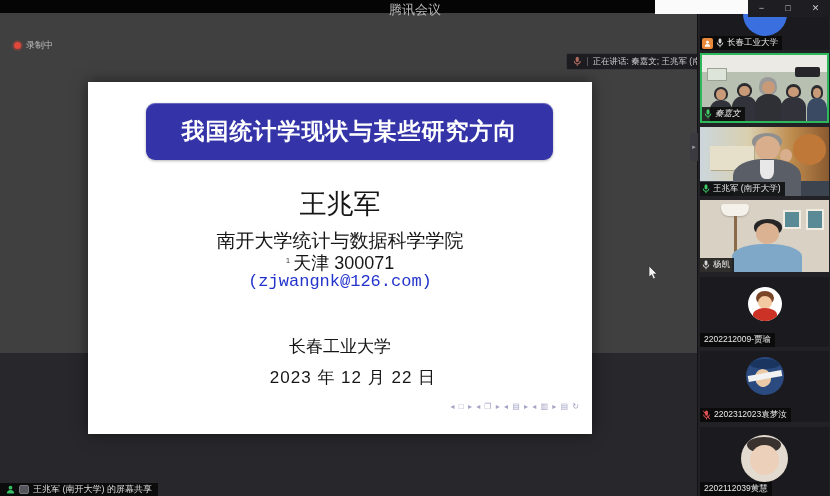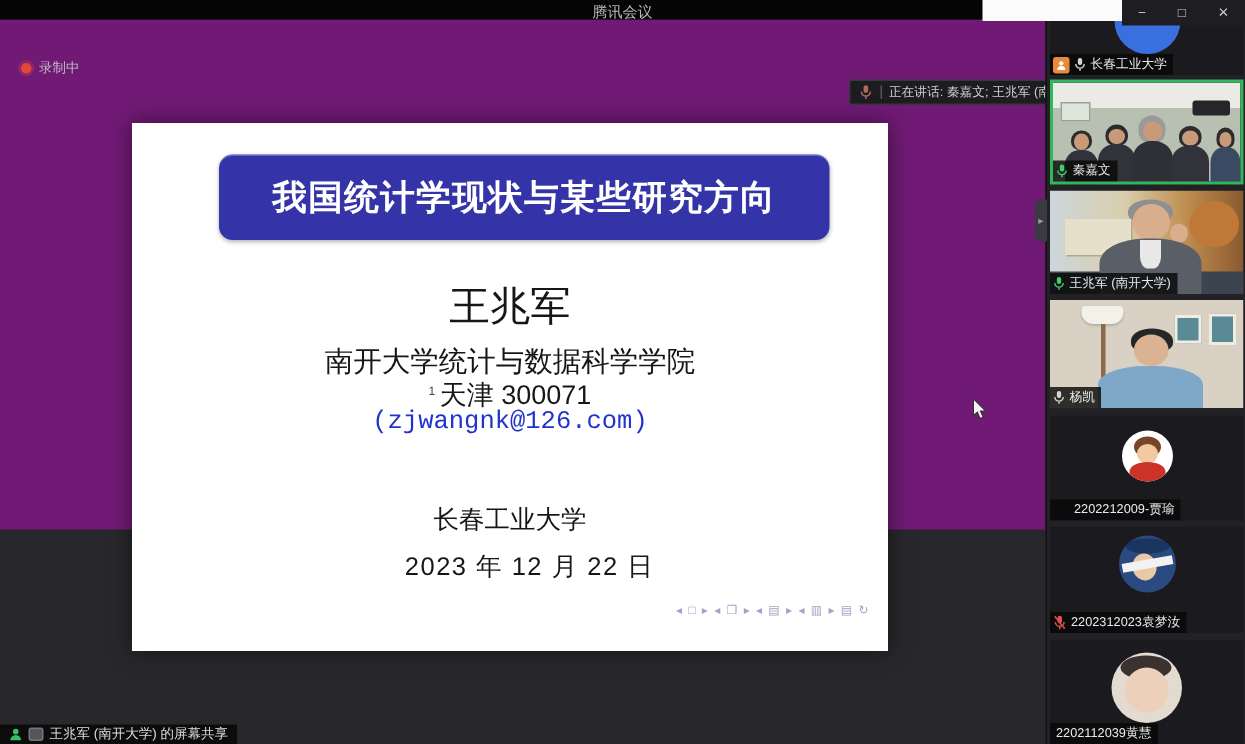--- a/index.html
+++ b/index.html
@@ -1,27 +1,27 @@
 <!DOCTYPE html>
 <html><head>
 <meta charset="utf-8">
 <style>
   html,body{margin:0;padding:0;background:#000;}
   *{box-sizing:border-box;font-family:"Liberation Sans",sans-serif;}
   #app{position:relative;width:830px;height:496px;background:#28282c;overflow:hidden;}
 
   
   .titlebar{position:absolute;left:0;top:0;width:830px;height:13px;background:#050505;z-index:30;}
-  .titlebar .win-title{position:absolute;left:0;right:0;top:1px;text-align:center;font-size:10px;color:#b9b9b9;}
+  .titlebar .win-title{position:absolute;left:0;right:0;top:1px;text-align:center;font-size:13px;color:#b9b9b9;}
   .white-frag{position:absolute;left:655px;top:0;width:93px;height:14px;background:#fbfbfb;z-index:31;}
   .ctrlbar{position:absolute;left:748px;top:0;width:82px;height:17px;background:#1e1e22;z-index:32;display:flex;align-items:center;justify-content:space-around;color:#c9c9c9;font-size:9px;}
   .ctrlbar span{cursor:default;line-height:1;}
 
   
-  .main{position:absolute;left:0;top:13px;width:697px;height:340px;background:#701a75;}
+  .main{position:absolute;left:0;top:13px;width:697px;height:340px;background:#404040;}
   .rec{position:absolute;left:14px;top:26px;display:flex;align-items:center;gap:5px;}
   .rec .dot{width:7px;height:7px;border-radius:50%;background:#e2483a;box-shadow:0 0 0 2px rgba(226,72,58,.25);}
   .rec .txt{font-size:9px;color:#bdbdbd;}
   .speak-pill{position:absolute;left:566px;top:40px;width:140px;height:17px;background:#1d1d21;border:1px solid #38383c;border-radius:2px;display:flex;align-items:center;padding:0 6px;gap:5px;overflow:hidden;}
   .speak-pill .divider{width:1px;height:9px;background:#55555a;flex:none;}
   .speak-pill .txt{font-size:8.5px;color:#cfcfcf;white-space:nowrap;overflow:hidden;}
 
   
   .slide{position:absolute;left:88px;top:69px;width:504px;height:352px;background:#ffffff;box-shadow:0 0 14px rgba(0,0,0,.5);}
   .slide-title-box{position:absolute;left:58px;top:21px;width:407px;height:57px;background:#3434a8;border-radius:9px;display:flex;align-items:center;justify-content:center;box-shadow:inset 0 1px 0 rgba(255,255,255,.25),0 1px 3px rgba(0,0,0,.3);}
@@ -170,21 +170,21 @@
         </span>
         <svg width="8" height="10" viewBox="0 0 10 12">
           <rect x="3.2" y="0.5" width="3.6" height="6" rx="1.8" fill="#d6d6d6"></rect>
           <path d="M1.5 5.5a3.5 3.5 0 0 0 7 0" fill="none" stroke="#d6d6d6" stroke-width="1.2"></path>
           <line x1="5" y1="9.3" x2="5" y2="11.3" stroke="#d6d6d6" stroke-width="1.2"></line>
         </svg>
         <span class="nm">长春工业大学</span>
       </div>
     </div>
 
-    <div class="tile bordered" style="top:40px;height:70px;">
+    <div class="tile bordered" style="top:40px;height:70px;font-style:italic;">
       <div class="cls-ceil"></div>
       <div class="cls-wall"></div>
       <div class="cls-win"></div>
       <div class="cls-tv"></div>
       <div class="person" style="left:6%;top:48%;width:18%;height:52%;">
         <div class="hair" style="left:20%;top:0;width:60%;height:40%;"></div>
           <div class="head" style="left:28%;top:8%;width:44%;height:30%;"></div>
           <div class="torso" style="left:0;top:38%;width:100%;height:62%;"></div>
       </div>
       <div class="person" style="left:24%;top:42%;width:20%;height:58%;">
@@ -259,21 +259,21 @@
         <span class="nm">杨凯</span>
       </div>
     </div>
 
     <div class="tile" style="top:264px;height:70px;">
       <div class="avatar t5-avatar">
         <div class="t5-hair"></div>
           <div class="t5-face"></div>
           <div class="t5-body"></div>
       </div>
-      <div class="vlabel" style="padding-left:16px;">
+      <div class="vlabel" style="padding-left:4px;">
         <span class="nm">2202212009-贾瑜</span>
       </div>
     </div>
 
     <div class="tile" style="top:338px;height:71px;">
       <div class="avatar t6-avatar" style="top:6px;">
         <div class="t6-hairline"></div>
           <div class="t6-face"></div>
           <div class="t6-band"></div>
       </div>

